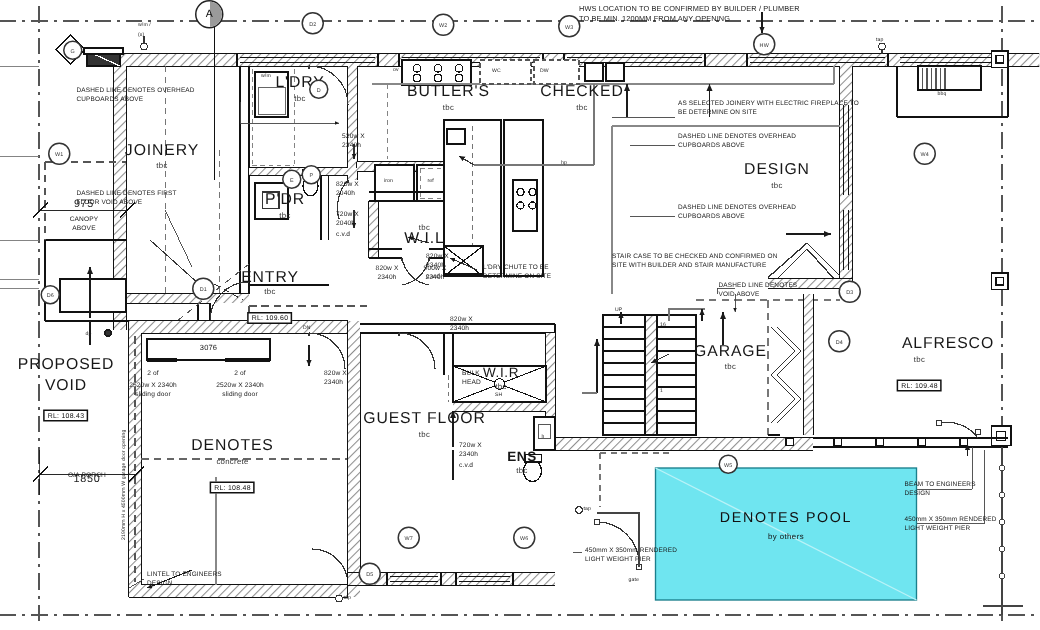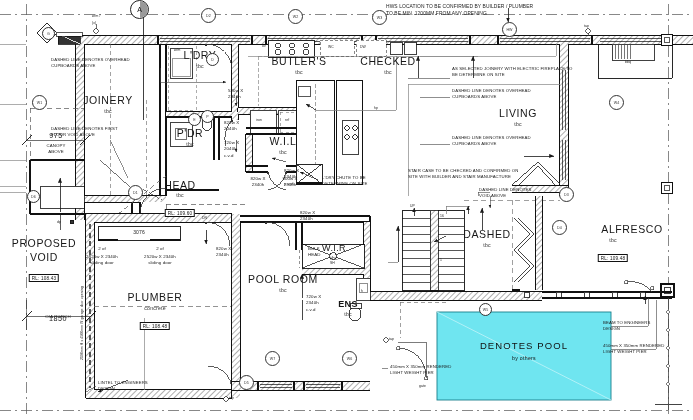--- a/index.html
+++ b/index.html
@@ -545,48 +545,48 @@
 
 <div class="lbl room-name ctr" style="left:108px;top:95px;">JOINERY</div>
 <div class="lbl room-sub ctr" style="left:108px;top:109px;">tbc</div>
 
 <div class="lbl room-name ctr" style="left:200px;top:50px;">L'DRY</div>
 <div class="lbl room-sub ctr" style="left:200px;top:64px;">tbc</div>
 
 <div class="lbl room-name ctr" style="left:190px;top:128px;">P'DR</div>
 <div class="lbl room-sub ctr" style="left:190px;top:142px;">tbc</div>
 
-<div class="lbl room-name ctr" style="left:180px;top:180px;">HEAD</div>
+<div class="lbl room-name ctr" style="left:180px;top:180px;">ENTRY</div>
 <div class="lbl room-sub ctr" style="left:180px;top:193px;">tbc</div>
 <div class="lbl ctr" style="left:180px;top:201px;"><span class="rl-box">RL: 109.60</span></div>
 
 <div class="lbl room-name ctr" style="left:299px;top:56px;">BUTLER'S</div>
 <div class="lbl room-sub ctr" style="left:299px;top:70px;">tbc</div>
 
 <div class="lbl room-name ctr" style="left:388px;top:56px;">CHECKED</div>
 <div class="lbl room-sub ctr" style="left:388px;top:70px;">tbc</div>
 
-<div class="lbl room-name ctr" style="left:283px;top:136px;">W.I.L</div>
+<div class="lbl room-name ctr" style="left:283px;top:154px;">W.I.L</div>
 <div class="lbl room-sub ctr" style="left:283px;top:150px;">tbc</div>
 
-<div class="lbl room-name ctr" style="left:518px;top:108px;">LIVING</div>
+<div class="lbl room-name ctr" style="left:518px;top:108px;">DESIGN</div>
 <div class="lbl room-sub ctr" style="left:518px;top:122px;">tbc</div>
 
-<div class="lbl room-name ctr" style="left:487px;top:229px;">DASHED</div>
+<div class="lbl room-name ctr" style="left:487px;top:229px;">GARAGE</div>
 <div class="lbl room-sub ctr" style="left:487px;top:243px;">tbc</div>
 
 <div class="lbl room-name ctr" style="left:632px;top:224px;">ALFRESCO</div>
 <div class="lbl room-sub ctr" style="left:613px;top:238px;">tbc</div>
 <div class="lbl ctr" style="left:613px;top:246px;"><span class="rl-box">RL: 109.48</span></div>
 
-<div class="lbl room-name ctr" style="left:155px;top:292px;">PLUMBER</div>
+<div class="lbl room-name ctr" style="left:155px;top:292px;">DENOTES</div>
 <div class="lbl room-sub ctr" style="left:155px;top:306px;">concrete</div>
 <div class="lbl ctr" style="left:155px;top:314px;"><span class="rl-box">RL: 108.48</span></div>
 
-<div class="lbl room-name ctr" style="left:283px;top:274px;">POOL ROOM</div>
+<div class="lbl room-name ctr" style="left:283px;top:274px;">GUEST FLOOR</div>
 <div class="lbl room-sub ctr" style="left:283px;top:288px;">tbc</div>
 
 <div class="lbl room-name sm ctr" style="left:334px;top:244px;">W.I.R</div>
 <div class="lbl room-sub ctr" style="left:334px;top:256px;">tbc</div>
 
 <div class="lbl room-name sm ctr" style="left:348px;top:300px;font-weight:bold;">ENS</div>
 <div class="lbl room-sub ctr" style="left:348px;top:312px;">tbc</div>
 
 <div class="lbl room-name ctr" style="left:44px;top:238px;">PROPOSED</div>
 <div class="lbl room-name ctr" style="left:44px;top:252px;">VOID</div>

